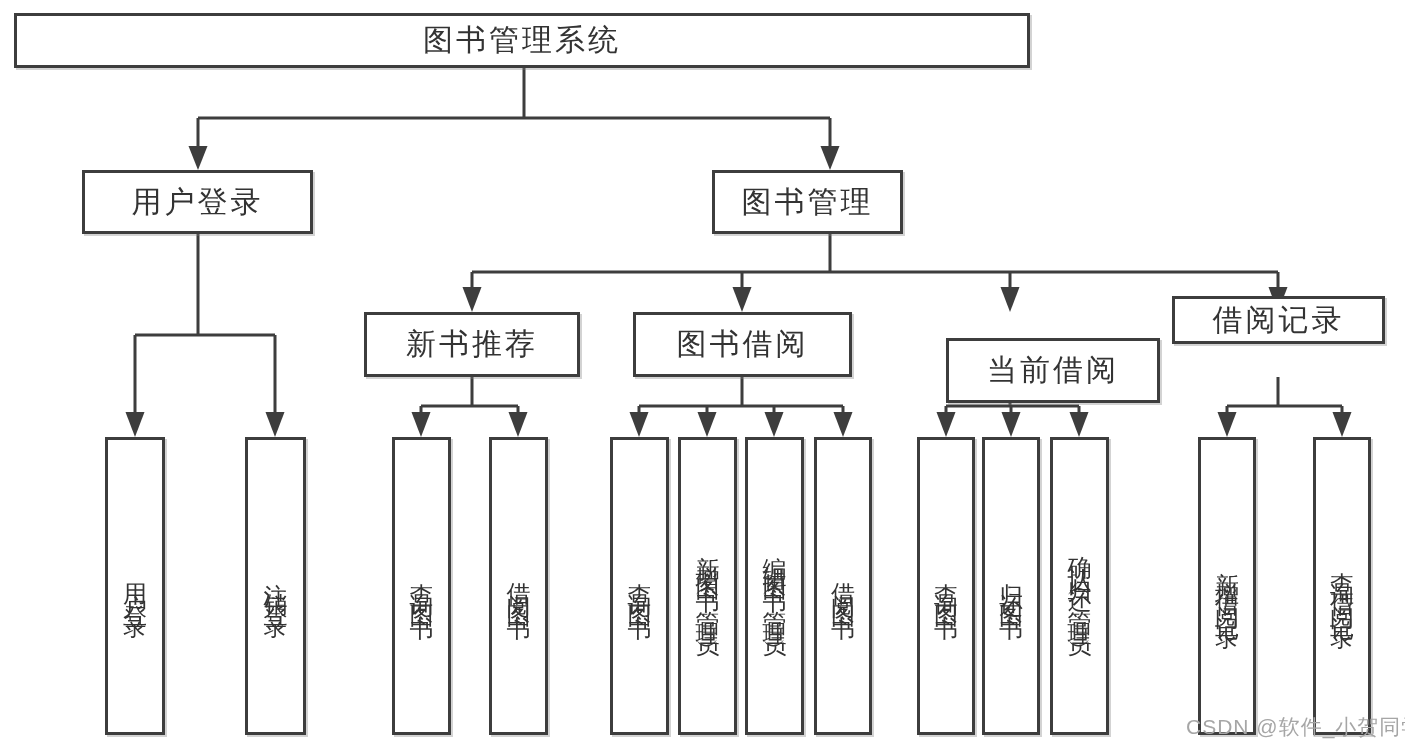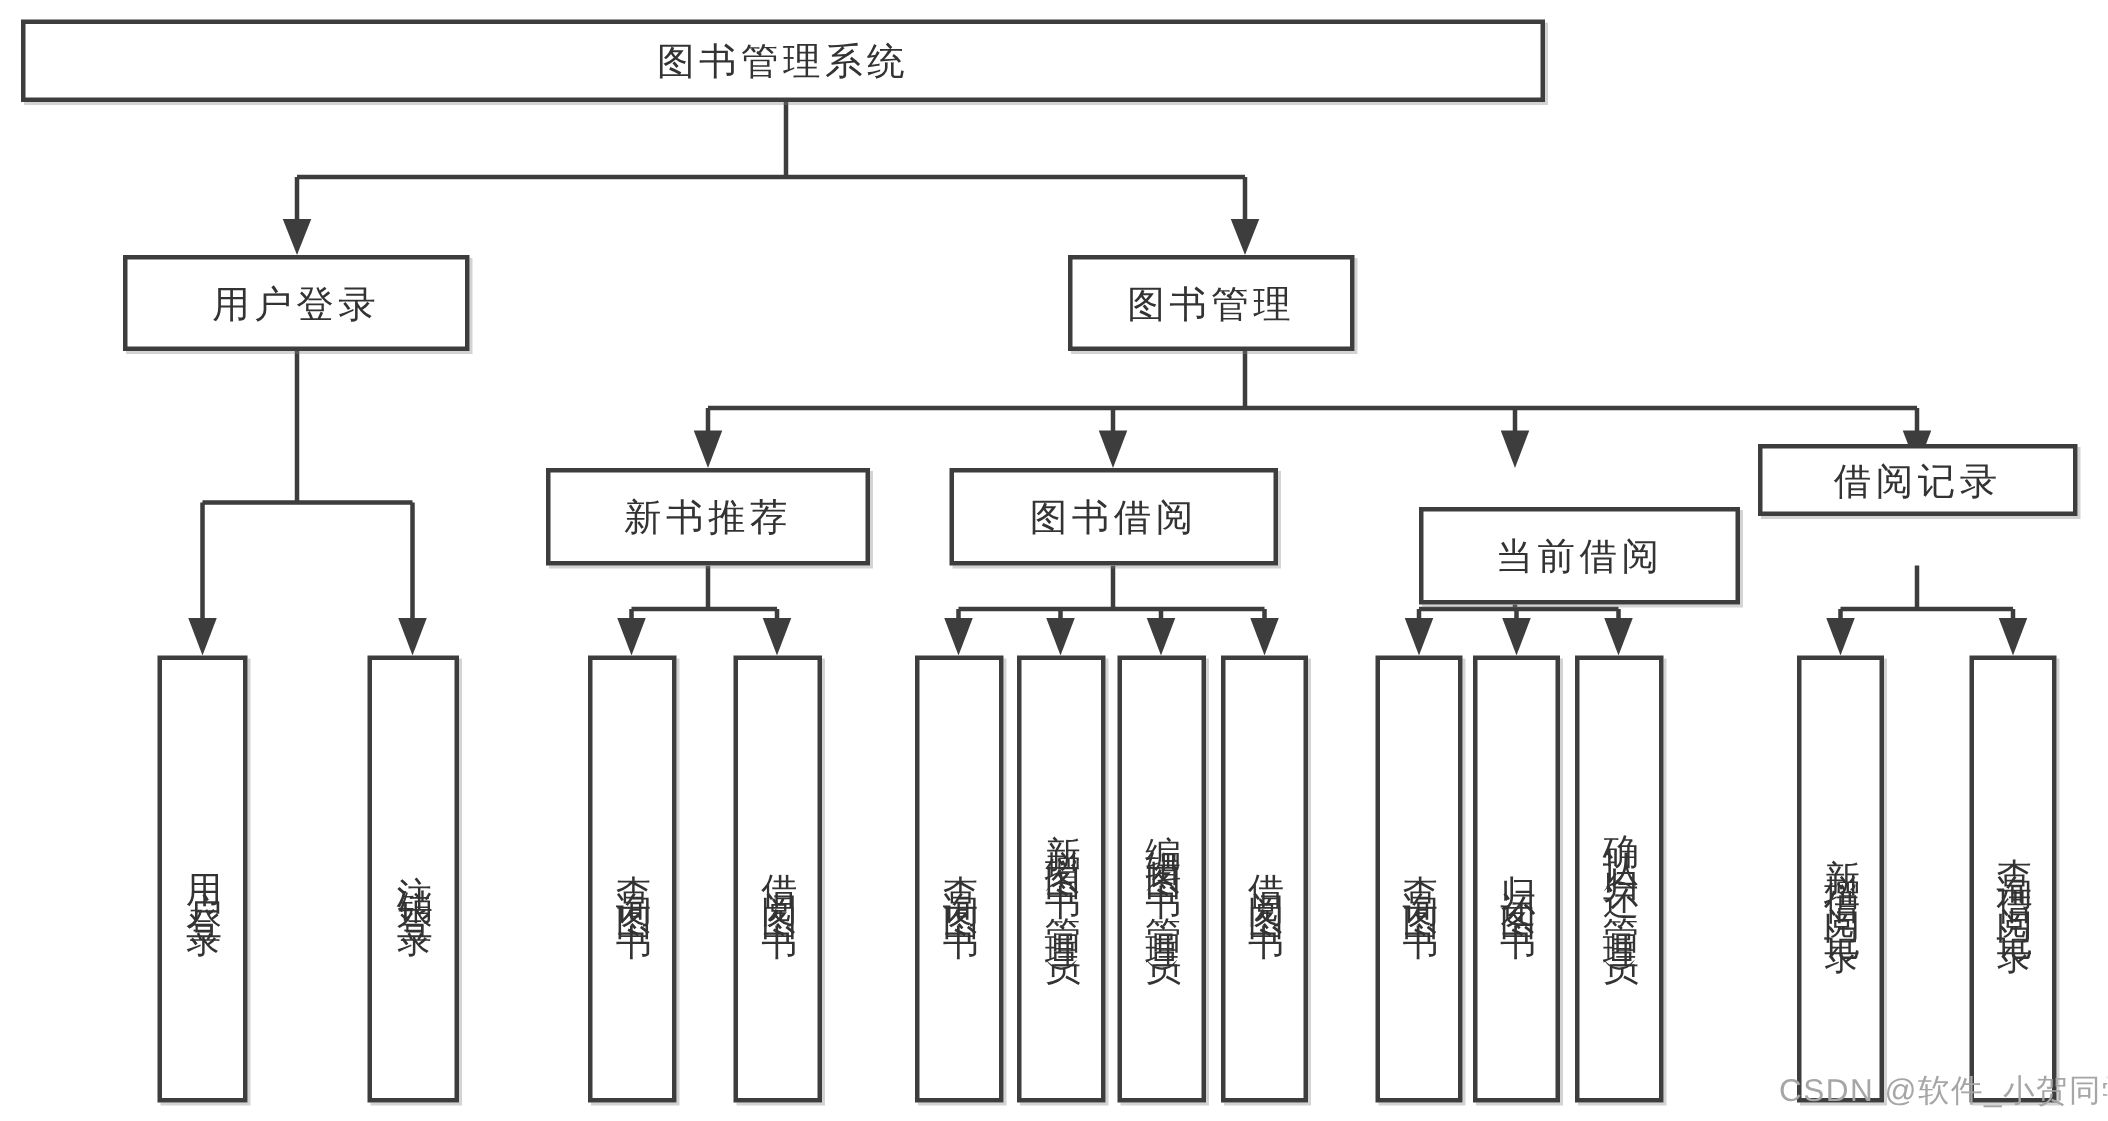--- a/index.html
+++ b/index.html
@@ -24,21 +24,21 @@
   svg.connectors polygon{fill:currentColor;stroke:none;}
   .node{
     position:absolute;
     box-sizing:border-box;
     border:3px solid var(--line);
     background:#fff;
     display:flex;align-items:center;justify-content:center;
     color:var(--text);
     box-shadow:2px 2px 0 rgba(130,130,130,.35);
   }
-  .box-h{font-size:25px;letter-spacing:3px;white-space:nowrap;}
+  .box-h{font-size:30px;letter-spacing:3px;white-space:nowrap;}
   .leaf .vtext{
     writing-mode:vertical-rl;
     text-orientation:mixed;
     font-size:24px;
     letter-spacing:11px;
     line-height:1;
   }
   .watermark{
     position:absolute;
     font-size:21px;

